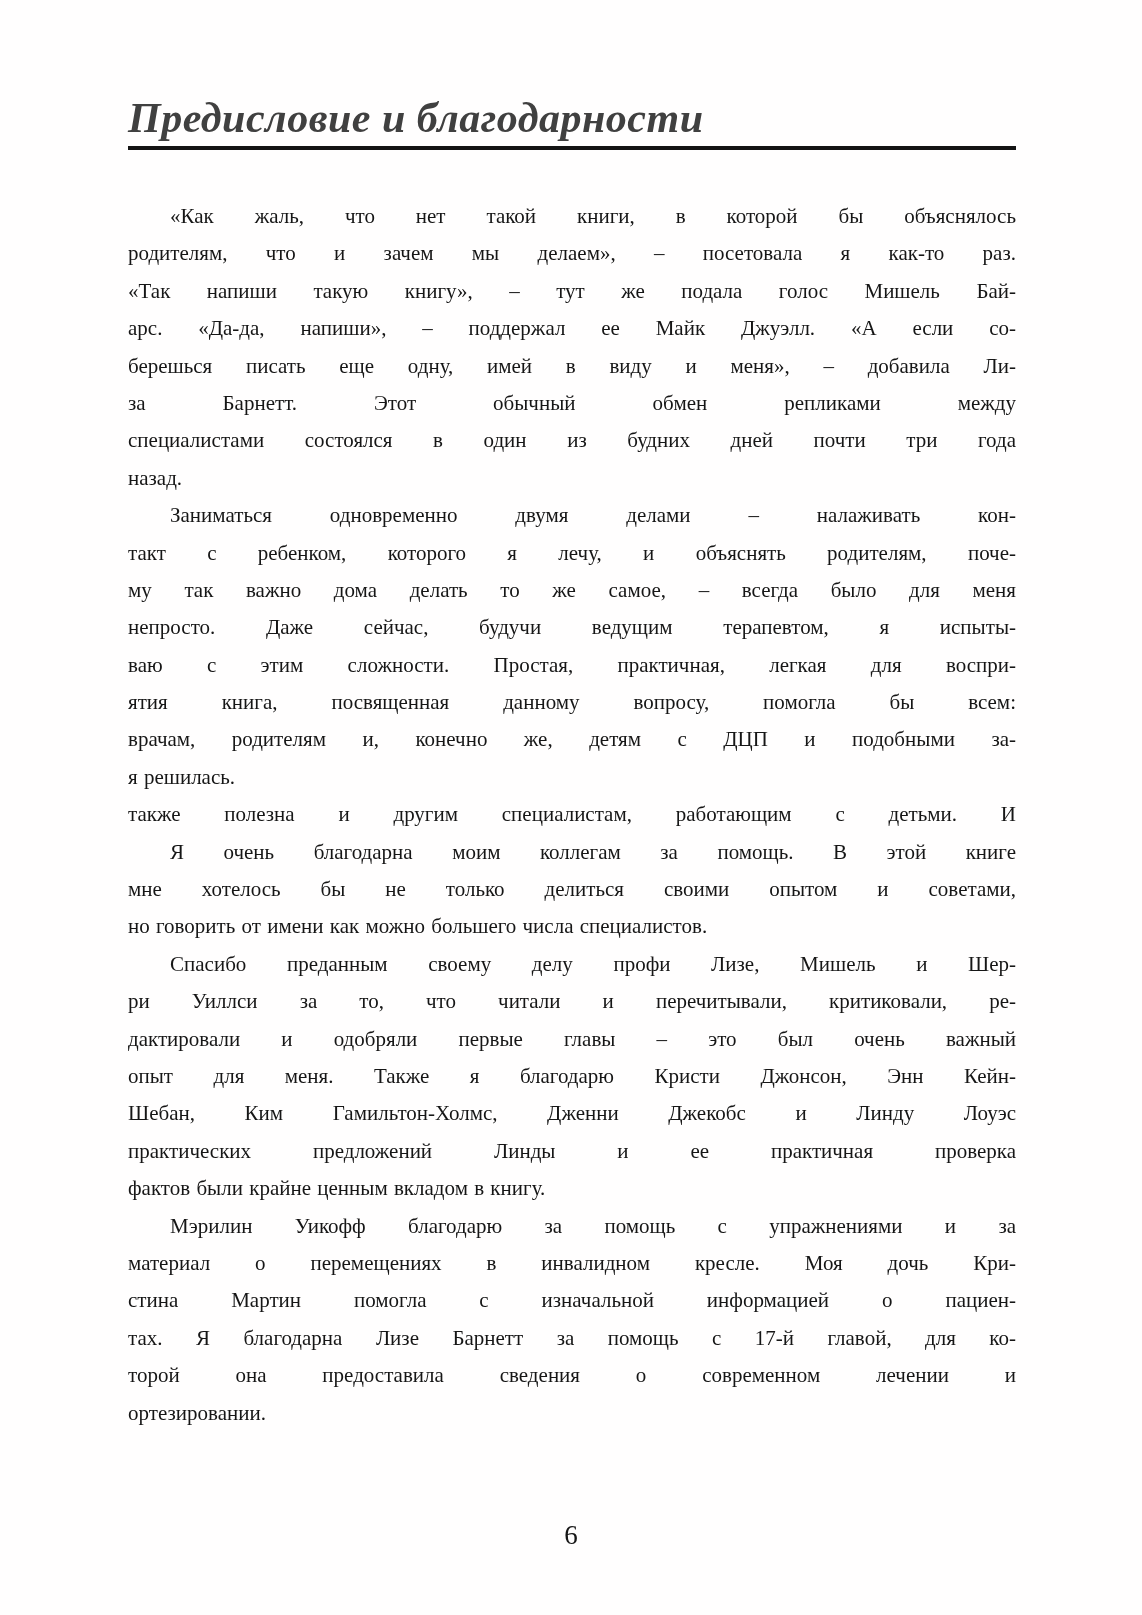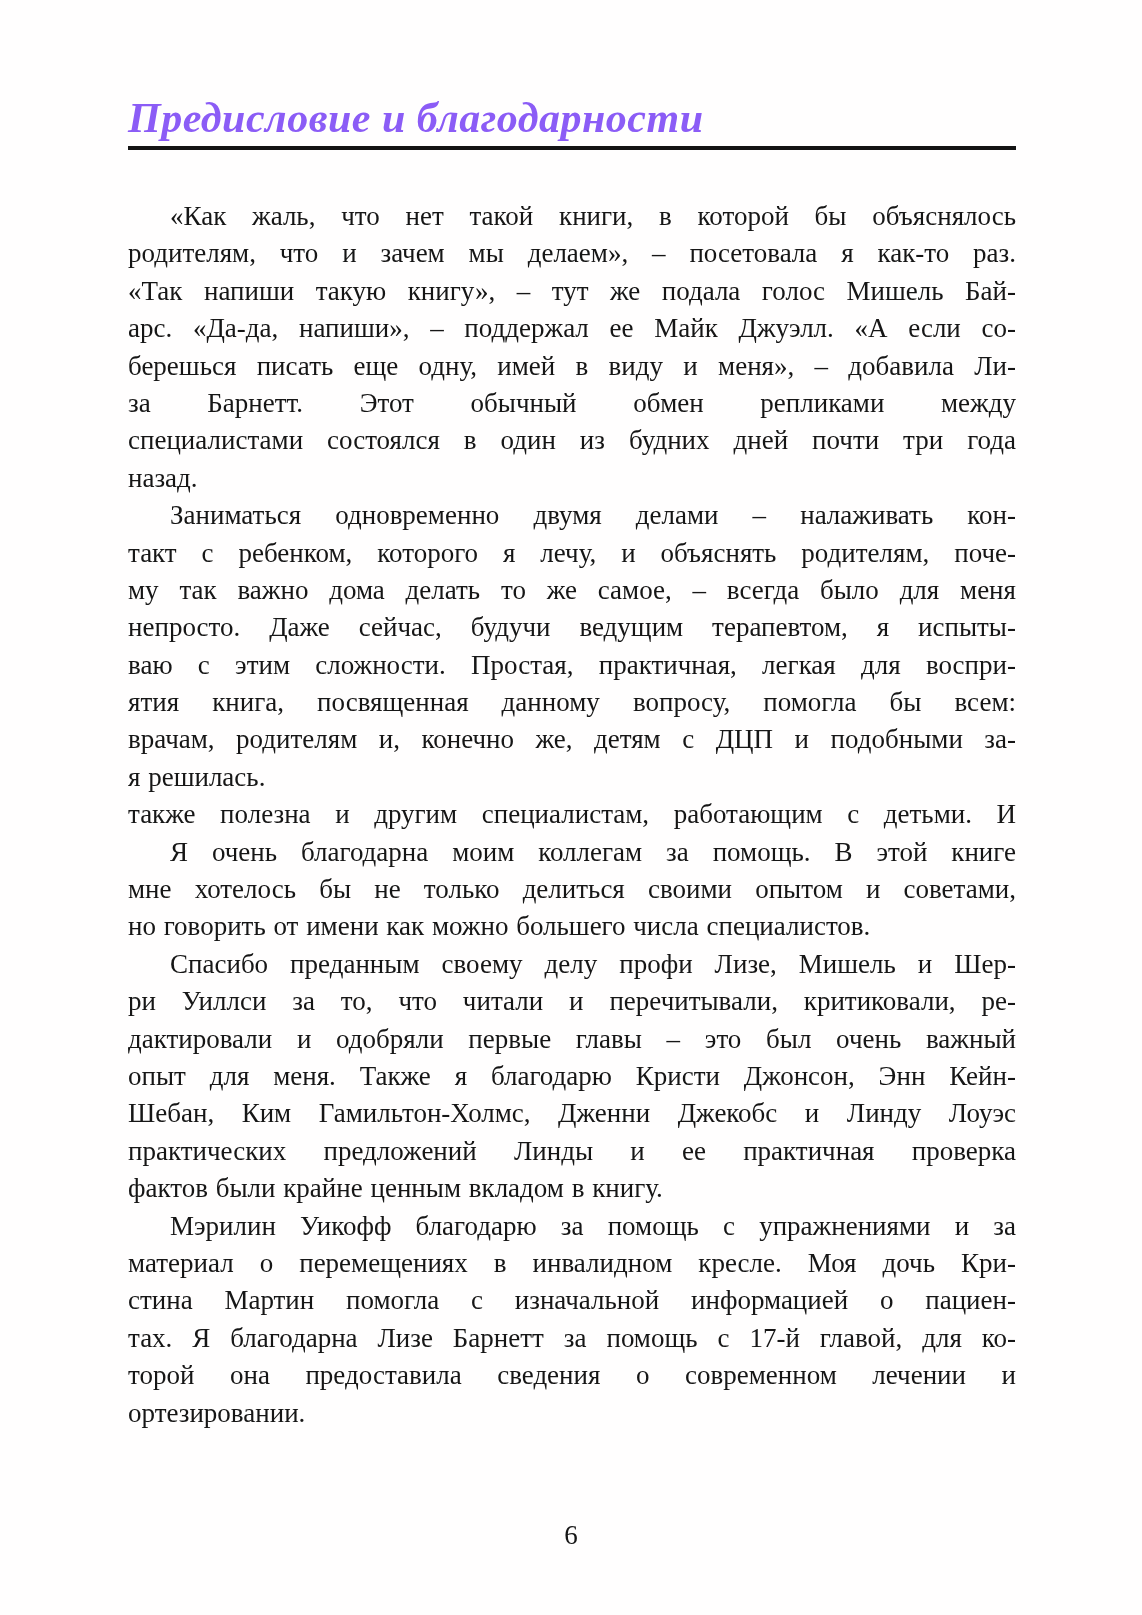--- a/index.html
+++ b/index.html
@@ -22,35 +22,35 @@
     top: 93px;
     width: 888px;
   }
   .title {
     margin: 0;
     font-size: 42px;
     line-height: 50px;
     font-weight: bold;
     font-style: italic;
     letter-spacing: 0.5px;
-    color: #8b5cf6;
+    color: #404040;
   }
   .title-rule {
     height: 4px;
     background: #141414;
     margin-top: 3px;
   }
   .body-text {
     margin-top: 48px;
   }
   .paragraph {
     margin: 0;
   }
   .line {
-    font-size: 27px;
+    font-size: 21px;
     line-height: 37.4px;
     height: 37.4px;
     text-align: justify;
     text-align-last: justify;
     word-spacing: 1px;
   }
   .line.last {
     text-align-last: left;
   }
   .line.first {

